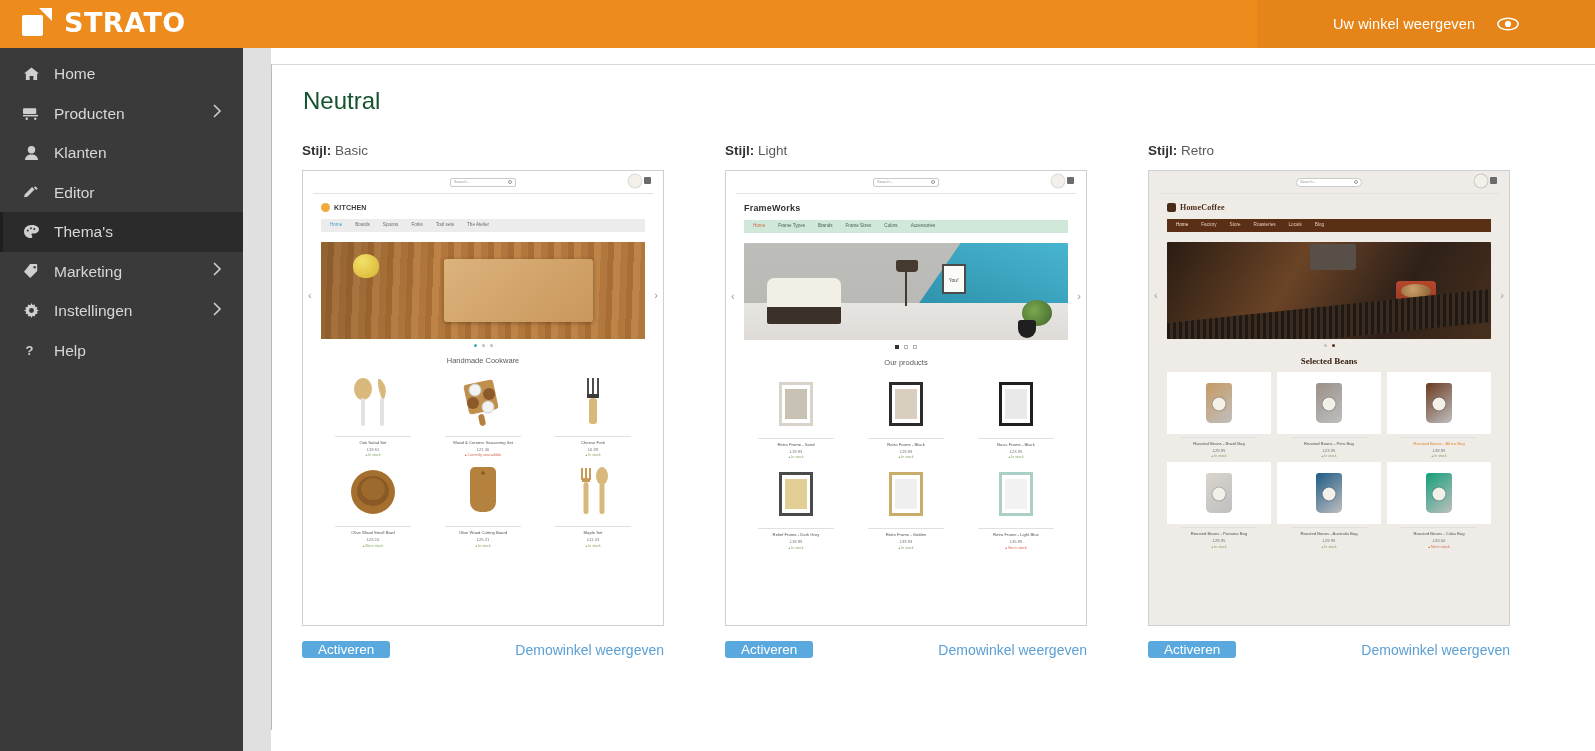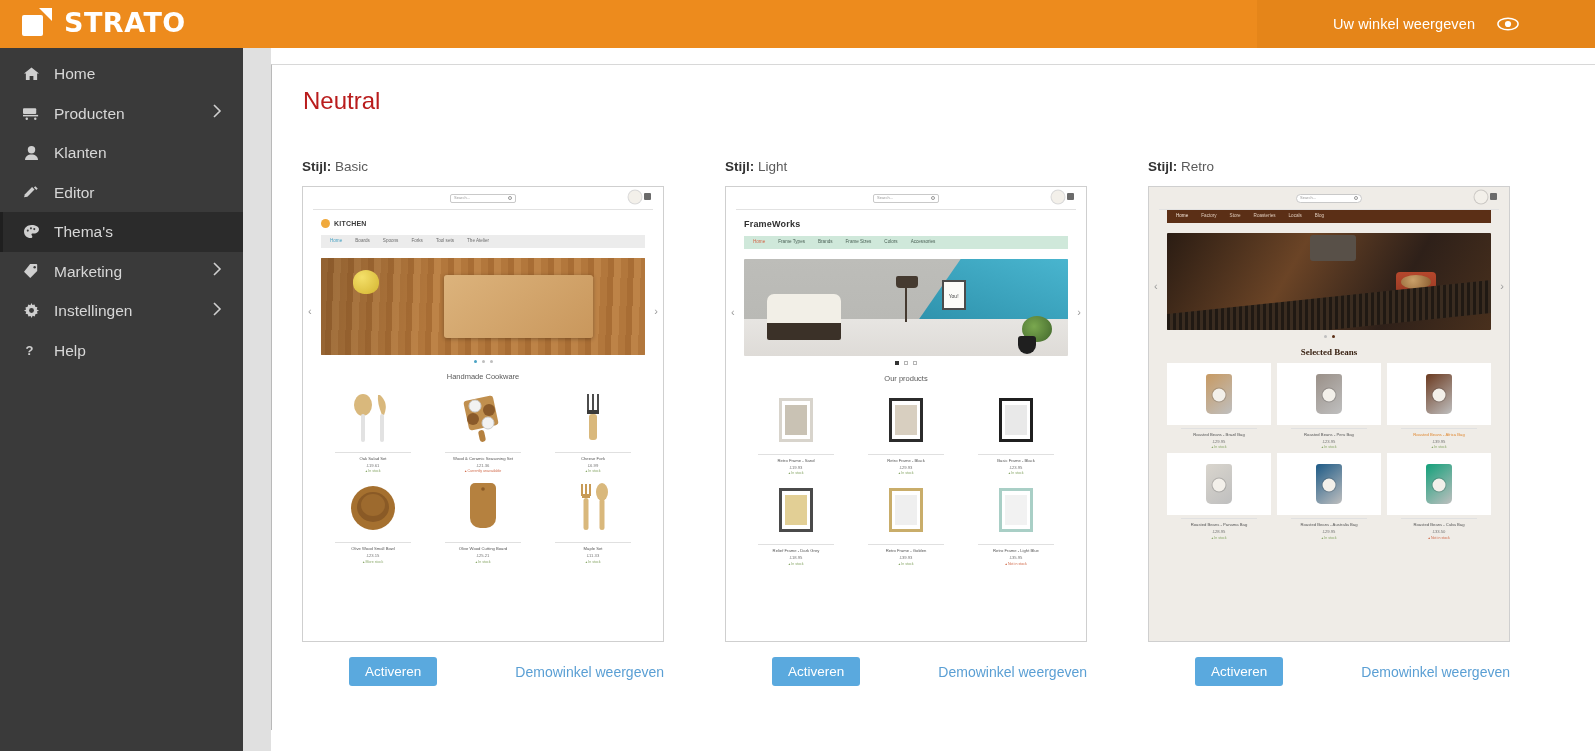--- a/index.html
+++ b/index.html
@@ -84,26 +84,26 @@
   }
   .content {
     position:absolute; left:271px; top:64px; width:1324px; height:666px;
     background:#ffffff;
     border-left:1px solid #b9b9b9;
     border-top:1px solid #d8d8d8;
     overflow:hidden;
   }
   .page-title {
     margin:22px 0 0 31px;
-    font-size:24px; color:#b91c1c; font-weight:normal;
+    font-size:24px; color:#14532d; font-weight:normal;
     font-family:"Liberation Sans", sans-serif;
   }
 
   .cards {
-    position:absolute; left:30px; top:94px;
+    position:absolute; left:30px; top:78px;
     display:flex; gap:61px;
   }
   .card { width:362px; }
   .style-line {
     font-size:13.5px; color:#5a5a5a; margin-bottom:12px;
   }
   .style-line b { color:#333; font-weight:bold; }
 
   .preview {
     width:362px; height:456px;
@@ -203,22 +203,22 @@
   .prod .pr { font-size:4.2px; color:#777; margin-top:1.5px; }
   .prod .st { font-size:3.6px; color:#8aa86a; margin-top:1.5px; }
   .prod .st.out { color:#d06a4a; }
 
   .card-actions {
     margin-top:15px; display:flex; align-items:center; justify-content:space-between;
     width:362px;
   }
   .btn-activate {
     background:#5aa9de; color:#ffffff; border:none;
-    font-size:13.5px; padding:7px 16px; border-radius:3px;
-    cursor:pointer; font-family:"Liberation Sans", sans-serif;margin-left:47px;
+    font-size:13.5px; padding:1px 16px; border-radius:3px;
+    cursor:pointer; font-family:"Liberation Sans", sans-serif;
   }
   .demo-link {
     color:#5a9fd4; font-size:14px; text-decoration:none; cursor:pointer;
   }
 
   
   .ph-wood {
     width:100%; height:100%;
     background:
       linear-gradient(100deg, rgba(0,0,0,.18) 0%, rgba(0,0,0,0) 35%),
@@ -723,20 +723,24 @@
               <div class="mini-search rounded">
                 <span class="ph">Search...</span>
                 <span class="mag"></span>
               </div>
               <div class="mini-icons">
                 <i class="bag"></i>
                 <i></i>
               </div>
             </div>
             <div class="mini-rule"></div>
+            <div class="mini-brand">
+              <span class="brand-dot coffee"></span>
+              <span class="brand-name serif">HomeCoffee</span>
+            </div>
             <div class="mini-nav brown">
               <span class="cur">Home</span>
               <span class="">Factory</span>
               <span class="">Store</span>
               <span class="">Roasteries</span>
               <span class="">Locals</span>
               <span class="">Blog</span>
             </div>
             <div class="hero-wrap">
               <span class="arrow l">‹</span>

